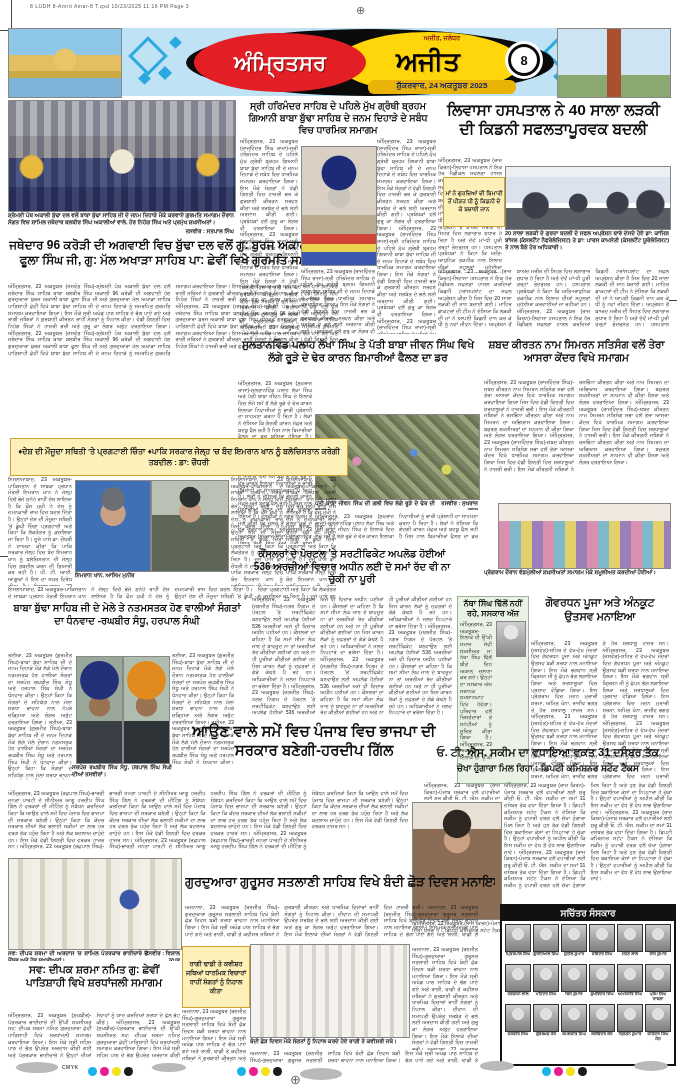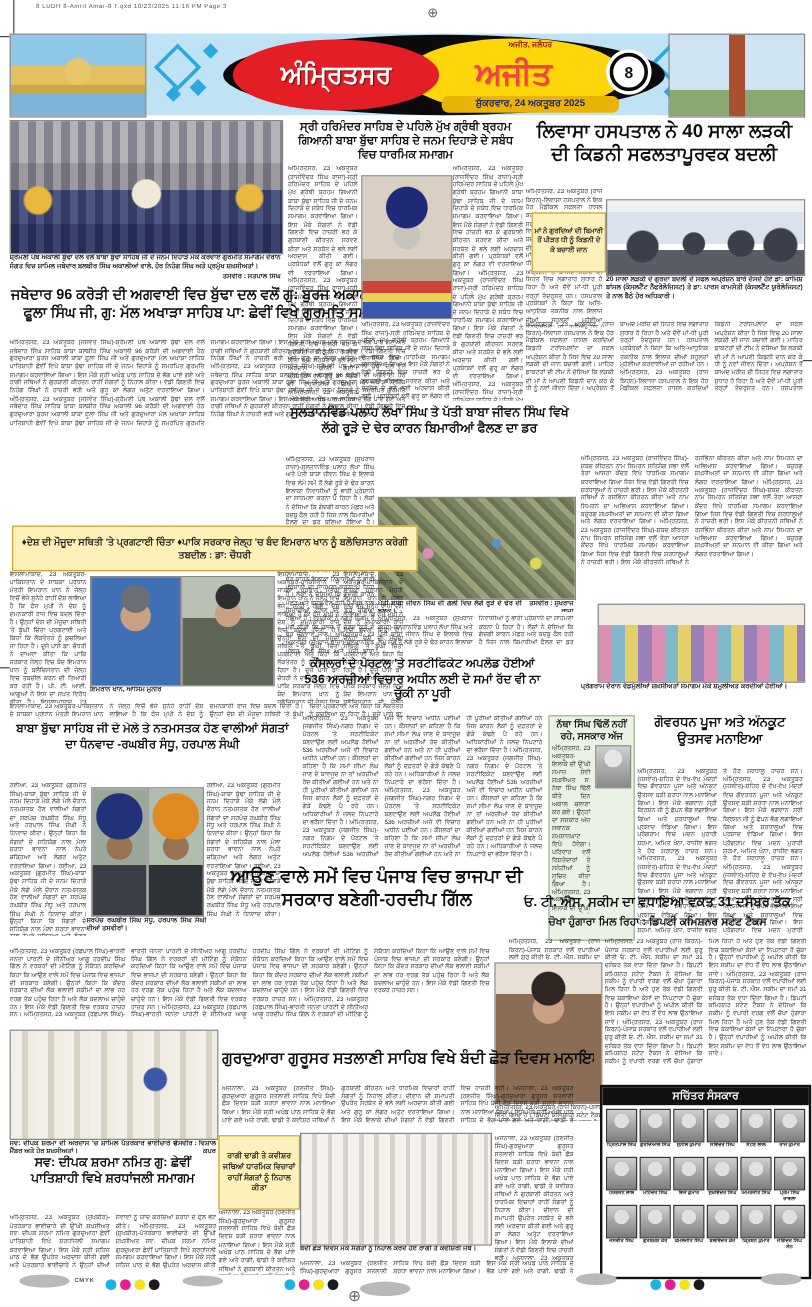--- a/index.html
+++ b/index.html
@@ -14,21 +14,21 @@
   
   .mastband{background:#bfe2f5;overflow:hidden;}
   .dia{position:absolute;transform:rotate(45deg);}
   .dia.fill{background:#2aa9e0;}
   .dia.line{border:3px solid #2aa9e0;background:transparent;}
   .mastphoto{border:1px solid #7fb0cc;}
   .oval-black{background:#0b0b0b;border-radius:50%;}
   .oval-red{background:#e31e25;border-radius:50%;display:flex;align-items:center;justify-content:center;}
   .oval-yellow{background:#ffd60a;border-radius:50%;display:flex;align-items:center;justify-content:center;}
   .city-title{color:#ffffff;font-weight:bold;font-size:21px;text-shadow:1px 1px 0 #7a0c0c;white-space:nowrap;}
-  .paper-title{color:#ef4444;font-weight:bold;font-size:26px;text-shadow:1px 1px 0 #7a0c0c33;white-space:nowrap;}
+  .paper-title{color:#000000;font-weight:bold;font-size:26px;text-shadow:1px 1px 0 #7a0c0c33;white-space:nowrap;}
   .edition-chip{color:#8b1212;font-weight:bold;font-size:6.5px;text-align:center;white-space:nowrap;}
   .dateline{color:#15246b;font-weight:bold;font-size:8px;text-align:center;background:#eab308;border-radius:6px;white-space:nowrap;padding-top:1px;}
   .pagenum-circle{background:#ffffff;border:3px solid #0b0b0b;border-radius:50%;box-shadow:0 0 0 3px #ffffff;
      display:flex;align-items:center;justify-content:center;font-weight:bold;font-size:13px;color:#111;}
 
   
   .hl{font-weight:bold;color:#0d0d0d;text-align:center;overflow:hidden;}
   .hl.l1{line-height:1.25;}
   .bt{font-size:5.2px;line-height:1.28;color:#1c1c1c;text-align:justify;overflow:hidden;word-break:break-word;}
   .cols2{column-count:2;column-gap:5px;}
@@ -124,20 +124,21 @@
   <div class="abs bt" style="left:238px;top:380px;width:74px;height:164px;">ਅੰਮ੍ਰਿਤਸਰ, 23 ਅਕਤੂਬਰ (ਸੁਖਰਾਜ ਰਾਜਾ)-ਸੁਲਤਾਨਵਿੰਡ ਪਲਾਹ ਲੱਖਾ ਸਿੰਘ ਅਤੇ ਪੱਤੀ ਬਾਬਾ ਜੀਵਨ ਸਿੰਘ ਦੇ ਇਲਾਕੇ ਵਿਚ ਲੰਮੇ ਸਮੇਂ ਤੋਂ ਲੱਗੇ ਰੂੜੇ ਦੇ ਢੇਰ ਕਾਰਨ ਇਲਾਕਾ ਨਿਵਾਸੀਆਂ ਨੂੰ ਭਾਰੀ ਪ੍ਰੇਸ਼ਾਨੀ ਦਾ ਸਾਹਮਣਾ ਕਰਨਾ ਪੈ ਰਿਹਾ ਹੈ। ਲੋਕਾਂ ਨੇ ਦੱਸਿਆ ਕਿ ਗੰਦਗੀ ਕਾਰਨ ਮੱਛਰ ਅਤੇ ਬਦਬੂ ਫੈਲ ਰਹੀ ਹੈ ਜਿਸ ਨਾਲ ਬਿਮਾਰੀਆਂ ਫੈਲਣ ਦਾ ਡਰ ਬਣਿਆ ਹੋਇਆ ਹੈ। ਵਸਨੀਕਾਂ ਨੇ ਨਗਰ ਨਿਗਮ ਤੋਂ ਮੰਗ ਕੀਤੀ ਕਿ ਜਲਦ ਤੋਂ ਜਲਦ ਕੂੜੇ ਦੇ ਢੇਰ ਚੁੱਕਵਾਏ ਜਾਣ। ਅੰਮ੍ਰਿਤਸਰ, 23 ਅਕਤੂਬਰ (ਸੁਖਰਾਜ ਰਾਜਾ)-ਸੁਲਤਾਨਵਿੰਡ ਪਲਾਹ ਲੱਖਾ ਸਿੰਘ ਅਤੇ ਪੱਤੀ ਬਾਬਾ ਜੀਵਨ ਸਿੰਘ ਦੇ ਇਲਾਕੇ ਵਿਚ ਲੰਮੇ ਸਮੇਂ ਤੋਂ ਲੱਗੇ ਰੂੜੇ ਦੇ ਢੇਰ ਕਾਰਨ ਇਲਾਕਾ ਨਿਵਾਸੀਆਂ ਨੂੰ ਭਾਰੀ ਪ੍ਰੇਸ਼ਾਨੀ ਦਾ ਸਾਹਮਣਾ ਕਰਨਾ ਪੈ ਰਿਹਾ ਹੈ। ਲੋਕਾਂ ਨੇ ਦੱਸਿਆ ਕਿ ਗੰਦਗੀ ਕਾਰਨ ਮੱਛਰ ਅਤੇ ਬਦਬੂ ਫੈਲ ਰਹੀ ਹੈ ਜਿਸ ਨਾਲ ਬਿਮਾਰੀਆਂ ਫੈਲਣ ਦਾ ਡਰ ਬਣਿਆ ਹੋਇਆ ਹੈ। ਵਸਨੀਕਾਂ ਨੇ ਨਗਰ ਨਿਗਮ ਤੋਂ ਮੰਗ ਕੀਤੀ ਕਿ ਜਲਦ ਤੋਂ ਜਲਦ ਕੂੜੇ ਦੇ ਢੇਰ ਚੁੱਕਵਾਏ ਜਾਣ। ਅੰਮ੍ਰਿਤਸਰ, 23 ਅਕਤੂਬਰ (ਸੁਖਰਾਜ ਰਾਜਾ)-ਸੁਲਤਾਨਵਿੰਡ ਪਲਾਹ ਲੱਖਾ ਸਿੰਘ ਅਤੇ ਪੱਤੀ ਬਾਬਾ ਜੀਵਨ ਸਿੰਘ ਦੇ ਇਲਾਕੇ ਵਿਚ ਲੰਮੇ ਸਮੇਂ ਤੋਂ ਲੱਗੇ ਰੂੜੇ ਦੇ ਢੇਰ ਕਾਰਨ ਇਲਾਕਾ ਨਿਵਾਸੀਆਂ ਨੂੰ ਭਾਰੀ ਪ੍ਰੇਸ਼ਾਨੀ ਦਾ ਸਾਹਮਣਾ ਕਰਨਾ ਪੈ ਰਿਹਾ ਹੈ। ਲੋਕਾਂ ਨੇ ਦੱਸਿਆ ਕਿ ਗੰਦਗੀ ਕਾਰਨ ਮੱਛਰ ਅਤੇ ਬਦਬੂ ਫੈਲ ਰਹੀ ਹੈ ਜਿਸ ਨਾਲ ਬਿਮਾਰੀਆਂ ਫੈਲਣ ਦਾ ਡਰ ਬਣਿਆ ਹੋਇਆ ਹੈ। ਵਸਨੀਕਾਂ ਨੇ ਨਗਰ ਨਿਗਮ ਤੋਂ ਮੰਗ ਕੀਤੀ ਕਿ ਜਲਦ ਤੋਂ ਜਲਦ ਕੂੜੇ ਦੇ ਢੇਰ ਚੁੱਕਵਾਏ ਜਾਣ।</div>
   <div class="abs ph" style="left:315px;top:414px;width:163px;height:84px;
        background:radial-gradient(circle at 25% 55%,#d88fb0 0 3%,transparent 4%),
                   radial-gradient(circle at 60% 45%,#5a8fd8 0 3%,transparent 4%),
                   radial-gradient(circle at 80% 65%,#d8d85a 0 3%,transparent 4%),
                   repeating-linear-gradient(45deg,#7a8462 0 5px,#9aa37b 5px 10px,#6b7355 10px 14px);"></div>
   <div class="abs cap" style="left:315px;top:500px;width:120px;height:10px;">ਪੱਤੀ ਬਾਬਾ ਜੀਵਨ ਸਿੰਘ ਦੀ ਗਲੀ ਵਿਚ ਲੱਗੇ ਰੂੜੇ ਦੇ ਢੇਰ ਦੀ ਝਲਕ।</div>
   <div class="abs cap" style="left:438px;top:500px;width:40px;height:10px;text-align:right;">ਤਸਵੀਰ : ਸੁਖਰਾਜ ਰਾਜਾ</div>
   <div class="abs bt cols2" style="left:315px;top:513px;width:163px;height:32px;">ਅੰਮ੍ਰਿਤਸਰ, 23 ਅਕਤੂਬਰ (ਸੁਖਰਾਜ ਰਾਜਾ)-ਸੁਲਤਾਨਵਿੰਡ ਪਲਾਹ ਲੱਖਾ ਸਿੰਘ ਅਤੇ ਪੱਤੀ ਬਾਬਾ ਜੀਵਨ ਸਿੰਘ ਦੇ ਇਲਾਕੇ ਵਿਚ ਲੰਮੇ ਸਮੇਂ ਤੋਂ ਲੱਗੇ ਰੂੜੇ ਦੇ ਢੇਰ ਕਾਰਨ ਇਲਾਕਾ ਨਿਵਾਸੀਆਂ ਨੂੰ ਭਾਰੀ ਪ੍ਰੇਸ਼ਾਨੀ ਦਾ ਸਾਹਮਣਾ ਕਰਨਾ ਪੈ ਰਿਹਾ ਹੈ। ਲੋਕਾਂ ਨੇ ਦੱਸਿਆ ਕਿ ਗੰਦਗੀ ਕਾਰਨ ਮੱਛਰ ਅਤੇ ਬਦਬੂ ਫੈਲ ਰਹੀ ਹੈ ਜਿਸ ਨਾਲ ਬਿਮਾਰੀਆਂ ਫੈਲਣ ਦਾ ਡਰ ਬਣਿਆ ਹੋਇਆ ਹੈ। ਵਸਨੀਕਾਂ ਨੇ ਨਗਰ ਨਿਗਮ ਤੋਂ ਮੰਗ ਕੀਤੀ ਕਿ ਜਲਦ ਤੋਂ ਜਲਦ ਕੂੜੇ ਦੇ ਢੇਰ ਚੁੱਕਵਾਏ ਜਾਣ।</div>
 
+  <div class="abs hl l1" style="left:484px;top:338px;width:185px;height:38px;font-size:10.5px;">ਸ਼ਬਦ ਕੀਰਤਨ ਨਾਮ ਸਿਮਰਨ ਸਤਿਸੰਗ ਵਲੋਂ ਤੇਰਾ ਆਸਰਾ ਕੇਂਦਰ ਵਿਖੇ ਸਮਾਗਮ</div>
   <div class="abs bt cols2" style="left:484px;top:379px;width:185px;height:122px;">ਅੰਮ੍ਰਿਤਸਰ, 23 ਅਕਤੂਬਰ (ਰਾਜਵਿੰਦਰ ਸਿੰਘ)-ਸ਼ਬਦ ਕੀਰਤਨ ਨਾਮ ਸਿਮਰਨ ਸਤਿਸੰਗ ਸਭਾ ਵਲੋਂ ਤੇਰਾ ਆਸਰਾ ਕੇਂਦਰ ਵਿਖੇ ਧਾਰਮਿਕ ਸਮਾਗਮ ਕਰਵਾਇਆ ਗਿਆ ਜਿਸ ਵਿਚ ਵੱਡੀ ਗਿਣਤੀ ਵਿਚ ਸ਼ਰਧਾਲੂਆਂ ਨੇ ਹਾਜ਼ਰੀ ਭਰੀ। ਇਸ ਮੌਕੇ ਕੀਰਤਨੀ ਜਥਿਆਂ ਨੇ ਰਸਭਿੰਨਾ ਕੀਰਤਨ ਕੀਤਾ ਅਤੇ ਨਾਮ ਸਿਮਰਨ ਦਾ ਅਭਿਆਸ ਕਰਵਾਇਆ ਗਿਆ। ਬਜ਼ੁਰਗ ਸ਼ਖ਼ਸੀਅਤਾਂ ਦਾ ਸਨਮਾਨ ਵੀ ਕੀਤਾ ਗਿਆ ਅਤੇ ਲੰਗਰ ਵਰਤਾਇਆ ਗਿਆ। ਅੰਮ੍ਰਿਤਸਰ, 23 ਅਕਤੂਬਰ (ਰਾਜਵਿੰਦਰ ਸਿੰਘ)-ਸ਼ਬਦ ਕੀਰਤਨ ਨਾਮ ਸਿਮਰਨ ਸਤਿਸੰਗ ਸਭਾ ਵਲੋਂ ਤੇਰਾ ਆਸਰਾ ਕੇਂਦਰ ਵਿਖੇ ਧਾਰਮਿਕ ਸਮਾਗਮ ਕਰਵਾਇਆ ਗਿਆ ਜਿਸ ਵਿਚ ਵੱਡੀ ਗਿਣਤੀ ਵਿਚ ਸ਼ਰਧਾਲੂਆਂ ਨੇ ਹਾਜ਼ਰੀ ਭਰੀ। ਇਸ ਮੌਕੇ ਕੀਰਤਨੀ ਜਥਿਆਂ ਨੇ ਰਸਭਿੰਨਾ ਕੀਰਤਨ ਕੀਤਾ ਅਤੇ ਨਾਮ ਸਿਮਰਨ ਦਾ ਅਭਿਆਸ ਕਰਵਾਇਆ ਗਿਆ। ਬਜ਼ੁਰਗ ਸ਼ਖ਼ਸੀਅਤਾਂ ਦਾ ਸਨਮਾਨ ਵੀ ਕੀਤਾ ਗਿਆ ਅਤੇ ਲੰਗਰ ਵਰਤਾਇਆ ਗਿਆ। ਅੰਮ੍ਰਿਤਸਰ, 23 ਅਕਤੂਬਰ (ਰਾਜਵਿੰਦਰ ਸਿੰਘ)-ਸ਼ਬਦ ਕੀਰਤਨ ਨਾਮ ਸਿਮਰਨ ਸਤਿਸੰਗ ਸਭਾ ਵਲੋਂ ਤੇਰਾ ਆਸਰਾ ਕੇਂਦਰ ਵਿਖੇ ਧਾਰਮਿਕ ਸਮਾਗਮ ਕਰਵਾਇਆ ਗਿਆ ਜਿਸ ਵਿਚ ਵੱਡੀ ਗਿਣਤੀ ਵਿਚ ਸ਼ਰਧਾਲੂਆਂ ਨੇ ਹਾਜ਼ਰੀ ਭਰੀ। ਇਸ ਮੌਕੇ ਕੀਰਤਨੀ ਜਥਿਆਂ ਨੇ ਰਸਭਿੰਨਾ ਕੀਰਤਨ ਕੀਤਾ ਅਤੇ ਨਾਮ ਸਿਮਰਨ ਦਾ ਅਭਿਆਸ ਕਰਵਾਇਆ ਗਿਆ। ਬਜ਼ੁਰਗ ਸ਼ਖ਼ਸੀਅਤਾਂ ਦਾ ਸਨਮਾਨ ਵੀ ਕੀਤਾ ਗਿਆ ਅਤੇ ਲੰਗਰ ਵਰਤਾਇਆ ਗਿਆ।</div>
   <div class="abs ph" style="left:498px;top:503px;width:171px;height:64px;
        background:linear-gradient(180deg,#efe9df 0 26%,transparent 26%),
                   repeating-linear-gradient(90deg,#d88fb0 0 11px,#7fb8c9 11px 22px,#e3d06a 22px 33px,#9a7fb8 33px 44px);"></div>
   <div class="abs cap" style="left:484px;top:569px;width:185px;height:22px;">ਪ੍ਰੋਗਰਾਮ ਦੌਰਾਨ ਵੱਡਮੁੱਲੀਆਂ ਸ਼ਖ਼ਸੀਅਤਾਂ ਸਮਾਗਮ ਮੌਕੇ ਸ਼ਮੂਲੀਅਤ ਕਰਦੀਆਂ ਹੋਈਆਂ।</div>
 
   <div class="abs ybox" style="left:10px;top:438px;width:324px;height:34px;font-size:8px;line-height:1.4;padding:1px 6px;">♦ਦੇਸ਼ ਦੀ ਮੌਜੂਦਾ ਸਥਿਤੀ 'ਤੇ ਪ੍ਰਗਟਾਈ ਚਿੰਤਾ ♦ਪਾਕਿ ਸਰਕਾਰ ਜੇਲ੍ਹ 'ਚ ਬੰਦ ਇਮਰਾਨ ਖਾਨ ਨੂੰ ਬਲੋਚਿਸਤਾਨ ਕਰੇਗੀ ਤਬਦੀਲ : ਡਾ: ਚੌਧਰੀ</div>
   <div class="abs bt" style="left:8px;top:476px;width:64px;height:110px;">ਇਸਲਾਮਾਬਾਦ, 23 ਅਕਤੂਬਰ-ਪਾਕਿਸਤਾਨ ਦੇ ਸਾਬਕਾ ਪ੍ਰਧਾਨ ਮੰਤਰੀ ਇਮਰਾਨ ਖਾਨ ਨੇ ਜੇਲ੍ਹ ਵਿਚੋਂ ਭੇਜੇ ਸੁਨੇਹੇ ਰਾਹੀਂ ਦੋਸ਼ ਲਾਇਆ ਹੈ ਕਿ ਫੌਜ ਮੁਖੀ ਨੇ ਦੇਸ਼ ਨੂੰ ਦਮਨਕਾਰੀ ਰਾਜ ਵਿਚ ਬਦਲ ਦਿੱਤਾ ਹੈ। ਉਨ੍ਹਾਂ ਦੇਸ਼ ਦੀ ਮੌਜੂਦਾ ਸਥਿਤੀ 'ਤੇ ਡੂੰਘੀ ਚਿੰਤਾ ਪ੍ਰਗਟਾਈ ਅਤੇ ਕਿਹਾ ਕਿ ਲੋਕਤੰਤਰ ਨੂੰ ਕੁਚਲਿਆ ਜਾ ਰਿਹਾ ਹੈ। ਦੂਜੇ ਪਾਸੇ ਡਾ: ਚੌਧਰੀ ਨੇ ਦਾਅਵਾ ਕੀਤਾ ਕਿ ਪਾਕਿ ਸਰਕਾਰ ਜੇਲ੍ਹ ਵਿਚ ਬੰਦ ਇਮਰਾਨ ਖਾਨ ਨੂੰ ਬਲੋਚਿਸਤਾਨ ਦੀ ਜੇਲ੍ਹ ਵਿਚ ਤਬਦੀਲ ਕਰਨ ਦੀ ਤਿਆਰੀ ਕਰ ਰਹੀ ਹੈ। ਪੀ. ਟੀ. ਆਈ. ਆਗੂਆਂ ਨੇ ਇਸ ਦਾ ਸਖ਼ਤ ਵਿਰੋਧ ਕੀਤਾ ਹੈ। ਇਸਲਾਮਾਬਾਦ, 23 ਅਕਤੂਬਰ-ਪਾਕਿਸਤਾਨ ਦੇ ਸਾਬਕਾ ਪ੍ਰਧਾਨ ਮੰਤਰੀ ਇਮਰਾਨ ਖਾਨ ਨੇ ਜੇਲ੍ਹ ਵਿਚੋਂ ਭੇਜੇ ਸੁਨੇਹੇ ਰਾਹੀਂ ਦੋਸ਼ ਲਾਇਆ ਹੈ ਕਿ ਫੌਜ ਮੁਖੀ ਨੇ ਦੇਸ਼ ਨੂੰ ਦਮਨਕਾਰੀ ਰਾਜ ਵਿਚ ਬਦਲ ਦਿੱਤਾ ਹੈ। ਉਨ੍ਹਾਂ ਦੇਸ਼ ਦੀ ਮੌਜੂਦਾ ਸਥਿਤੀ 'ਤੇ ਡੂੰਘੀ ਚਿੰਤਾ ਪ੍ਰਗਟਾਈ ਅਤੇ ਕਿਹਾ ਕਿ ਲੋਕਤੰਤਰ ਨੂੰ ਕੁਚਲਿਆ ਜਾ ਰਿਹਾ ਹੈ। ਦੂਜੇ ਪਾਸੇ ਡਾ: ਚੌਧਰੀ ਨੇ ਦਾਅਵਾ ਕੀਤਾ ਕਿ ਪਾਕਿ ਸਰਕਾਰ ਜੇਲ੍ਹ ਵਿਚ ਬੰਦ ਇਮਰਾਨ ਖਾਨ ਨੂੰ ਬਲੋਚਿਸਤਾਨ ਦੀ ਜੇਲ੍ਹ ਵਿਚ ਤਬਦੀਲ ਕਰਨ ਦੀ ਤਿਆਰੀ ਕਰ ਰਹੀ ਹੈ। ਪੀ. ਟੀ. ਆਈ. ਆਗੂਆਂ ਨੇ ਇਸ ਦਾ ਸਖ਼ਤ ਵਿਰੋਧ ਕੀਤਾ ਹੈ।</div>
   <div class="abs ph" style="left:75px;top:480px;width:74px;height:90px;
        background:radial-gradient(circle at 50% 20%,#6b6e72 0 14%,transparent 15%),

